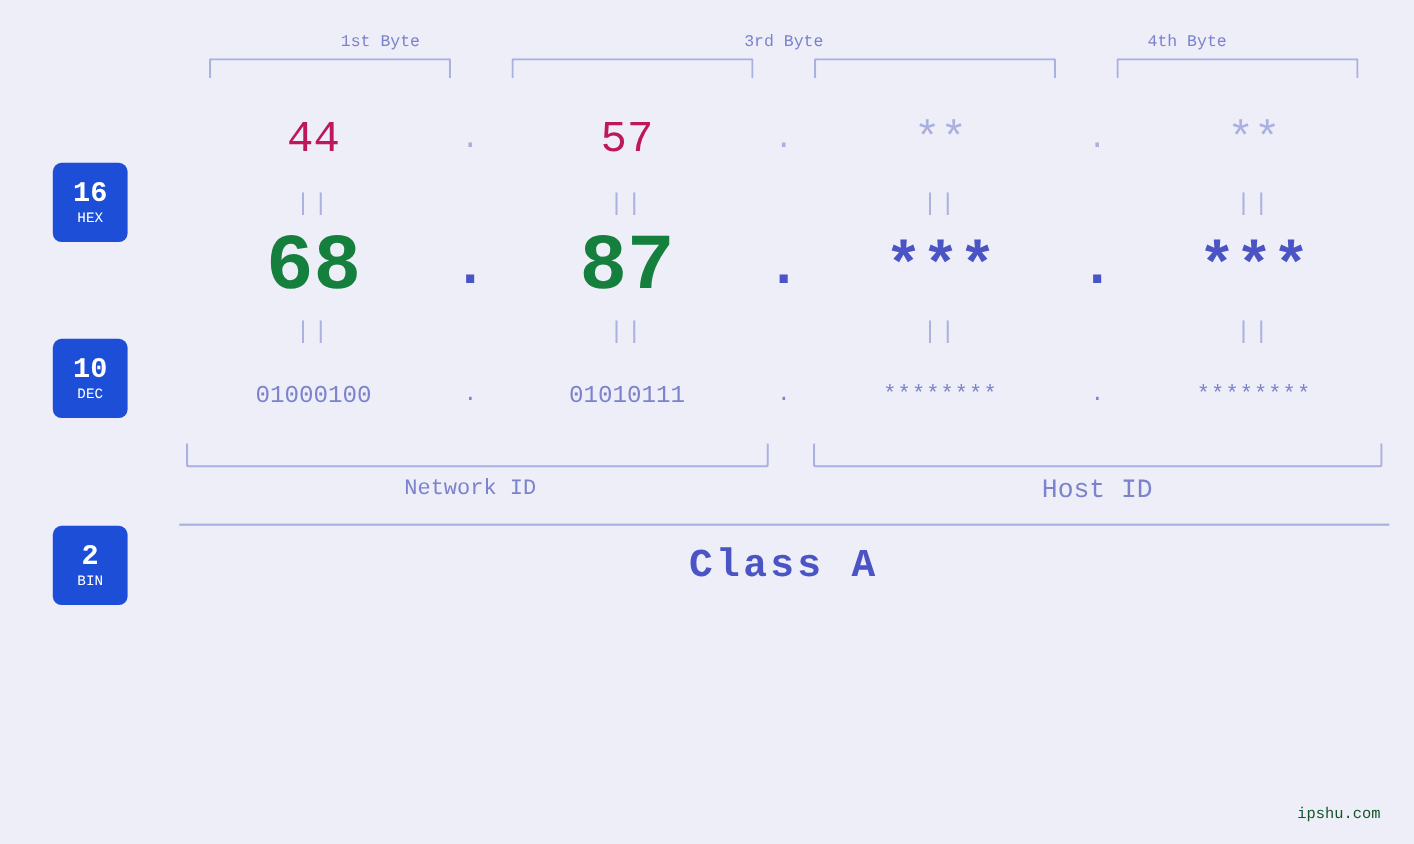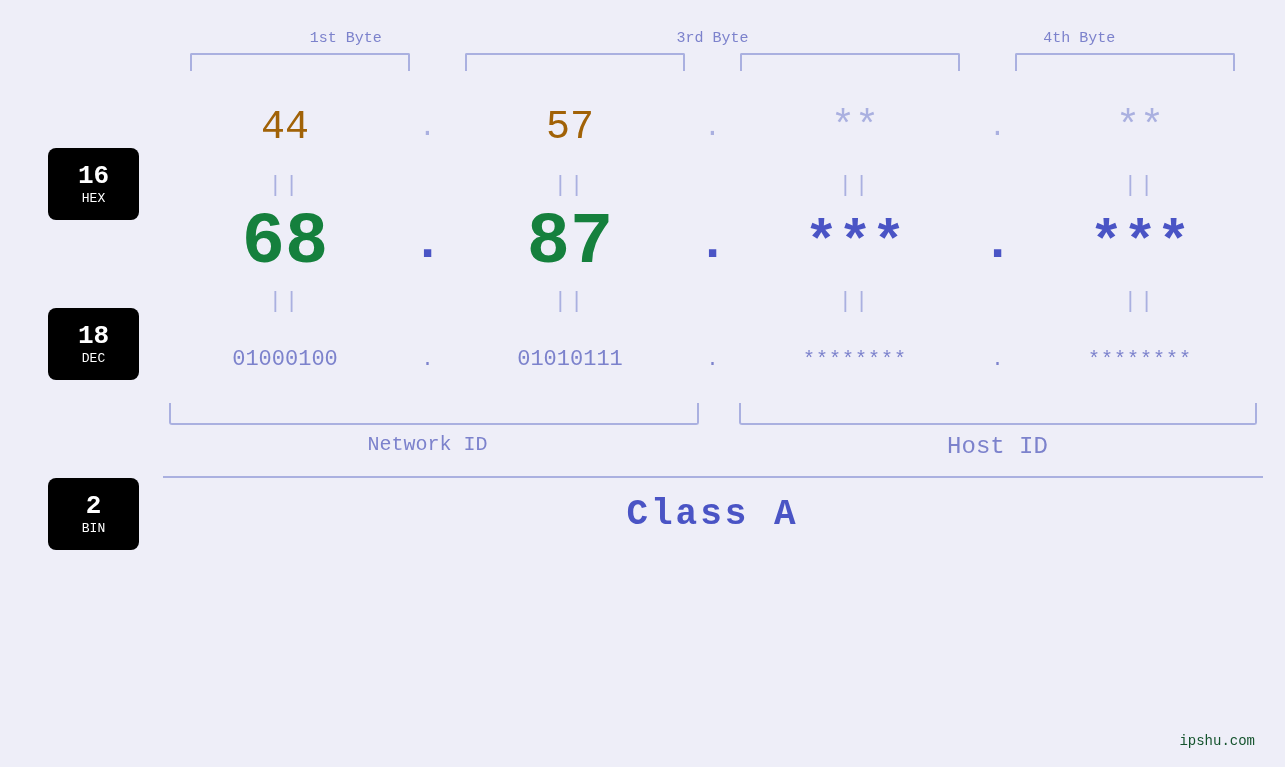--- a/index.html
+++ b/index.html
@@ -25,24 +25,24 @@
     }
 
     
     .badge {
       position: absolute;
       left: 48px;
       display: flex;
       flex-direction: column;
       align-items: center;
       justify-content: center;
-      background: #000000;
+      background: #1d4ed8;
       color: white;
       border-radius: 8px;
-      width: 91px;
+      width: 68px;
       height: 72px;
       font-family: 'Courier New', Courier, monospace;
     }
     .badge-num {
       font-size: 26px;
       font-weight: bold;
       line-height: 1.1;
     }
     .badge-label {
       font-size: 13px;
@@ -110,21 +110,21 @@
       flex: 0 0 40px;
       display: flex;
       align-items: center;
       justify-content: center;
       color: #7c82cc;
     }
 
     
     .hex-row .value {
       font-size: 40px;
-      color: #a16207;
+      color: #be185d;
       font-family: 'Courier New', Courier, monospace;
     }
     .hex-row .dot-cell {
       font-size: 28px;
       color: #aab0e0;
     }
     .hex-row .masked {
       font-size: 40px;
       color: #aab0e0;
       font-family: 'Courier New', Courier, monospace;
@@ -208,21 +208,21 @@
 </head>
 <body>
 
 <div class="main-container">
 
   <div class="badge badge-hex">
     <span class="badge-num">16</span>
     <span class="badge-label">HEX</span>
   </div>
   <div class="badge badge-dec">
-    <span class="badge-num">18</span>
+    <span class="badge-num">10</span>
     <span class="badge-label">DEC</span>
   </div>
   <div class="badge badge-bin">
     <span class="badge-num">2</span>
     <span class="badge-label">BIN</span>
   </div>
 
   <div class="col-headers">
     <div class="col-header">1st Byte</div>
     <div class="col-header">3rd Byte</div>

